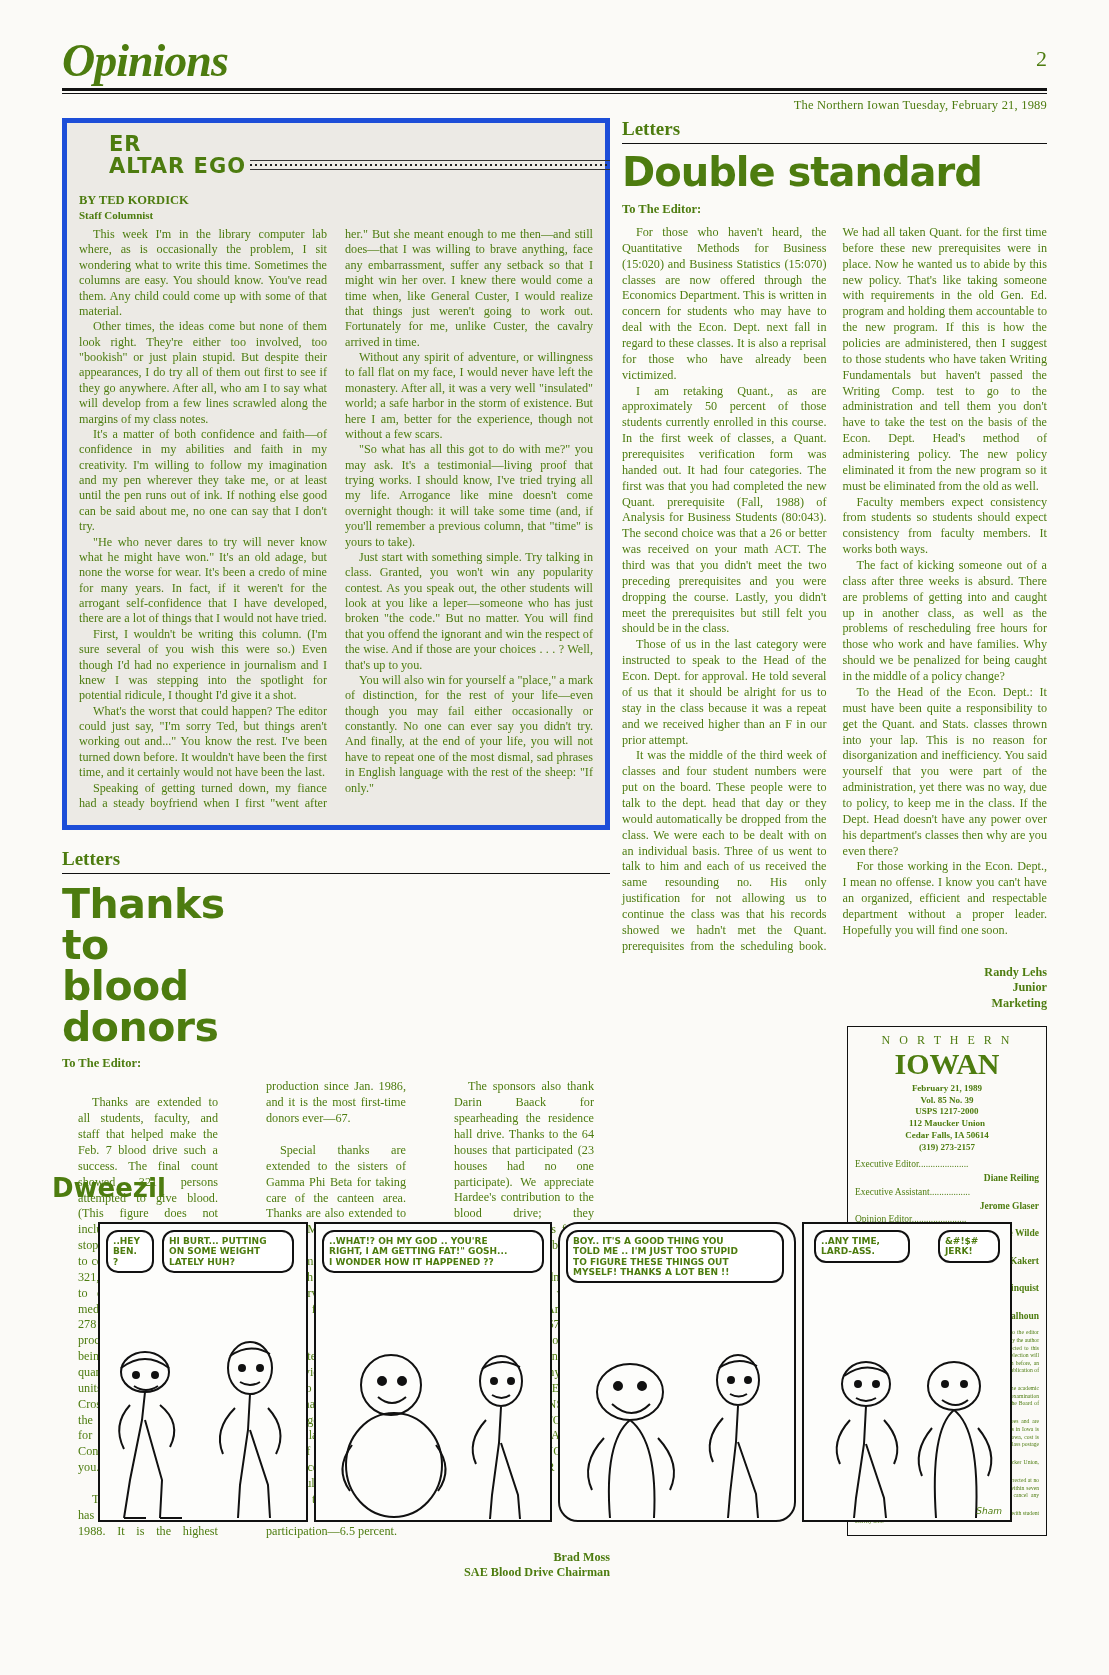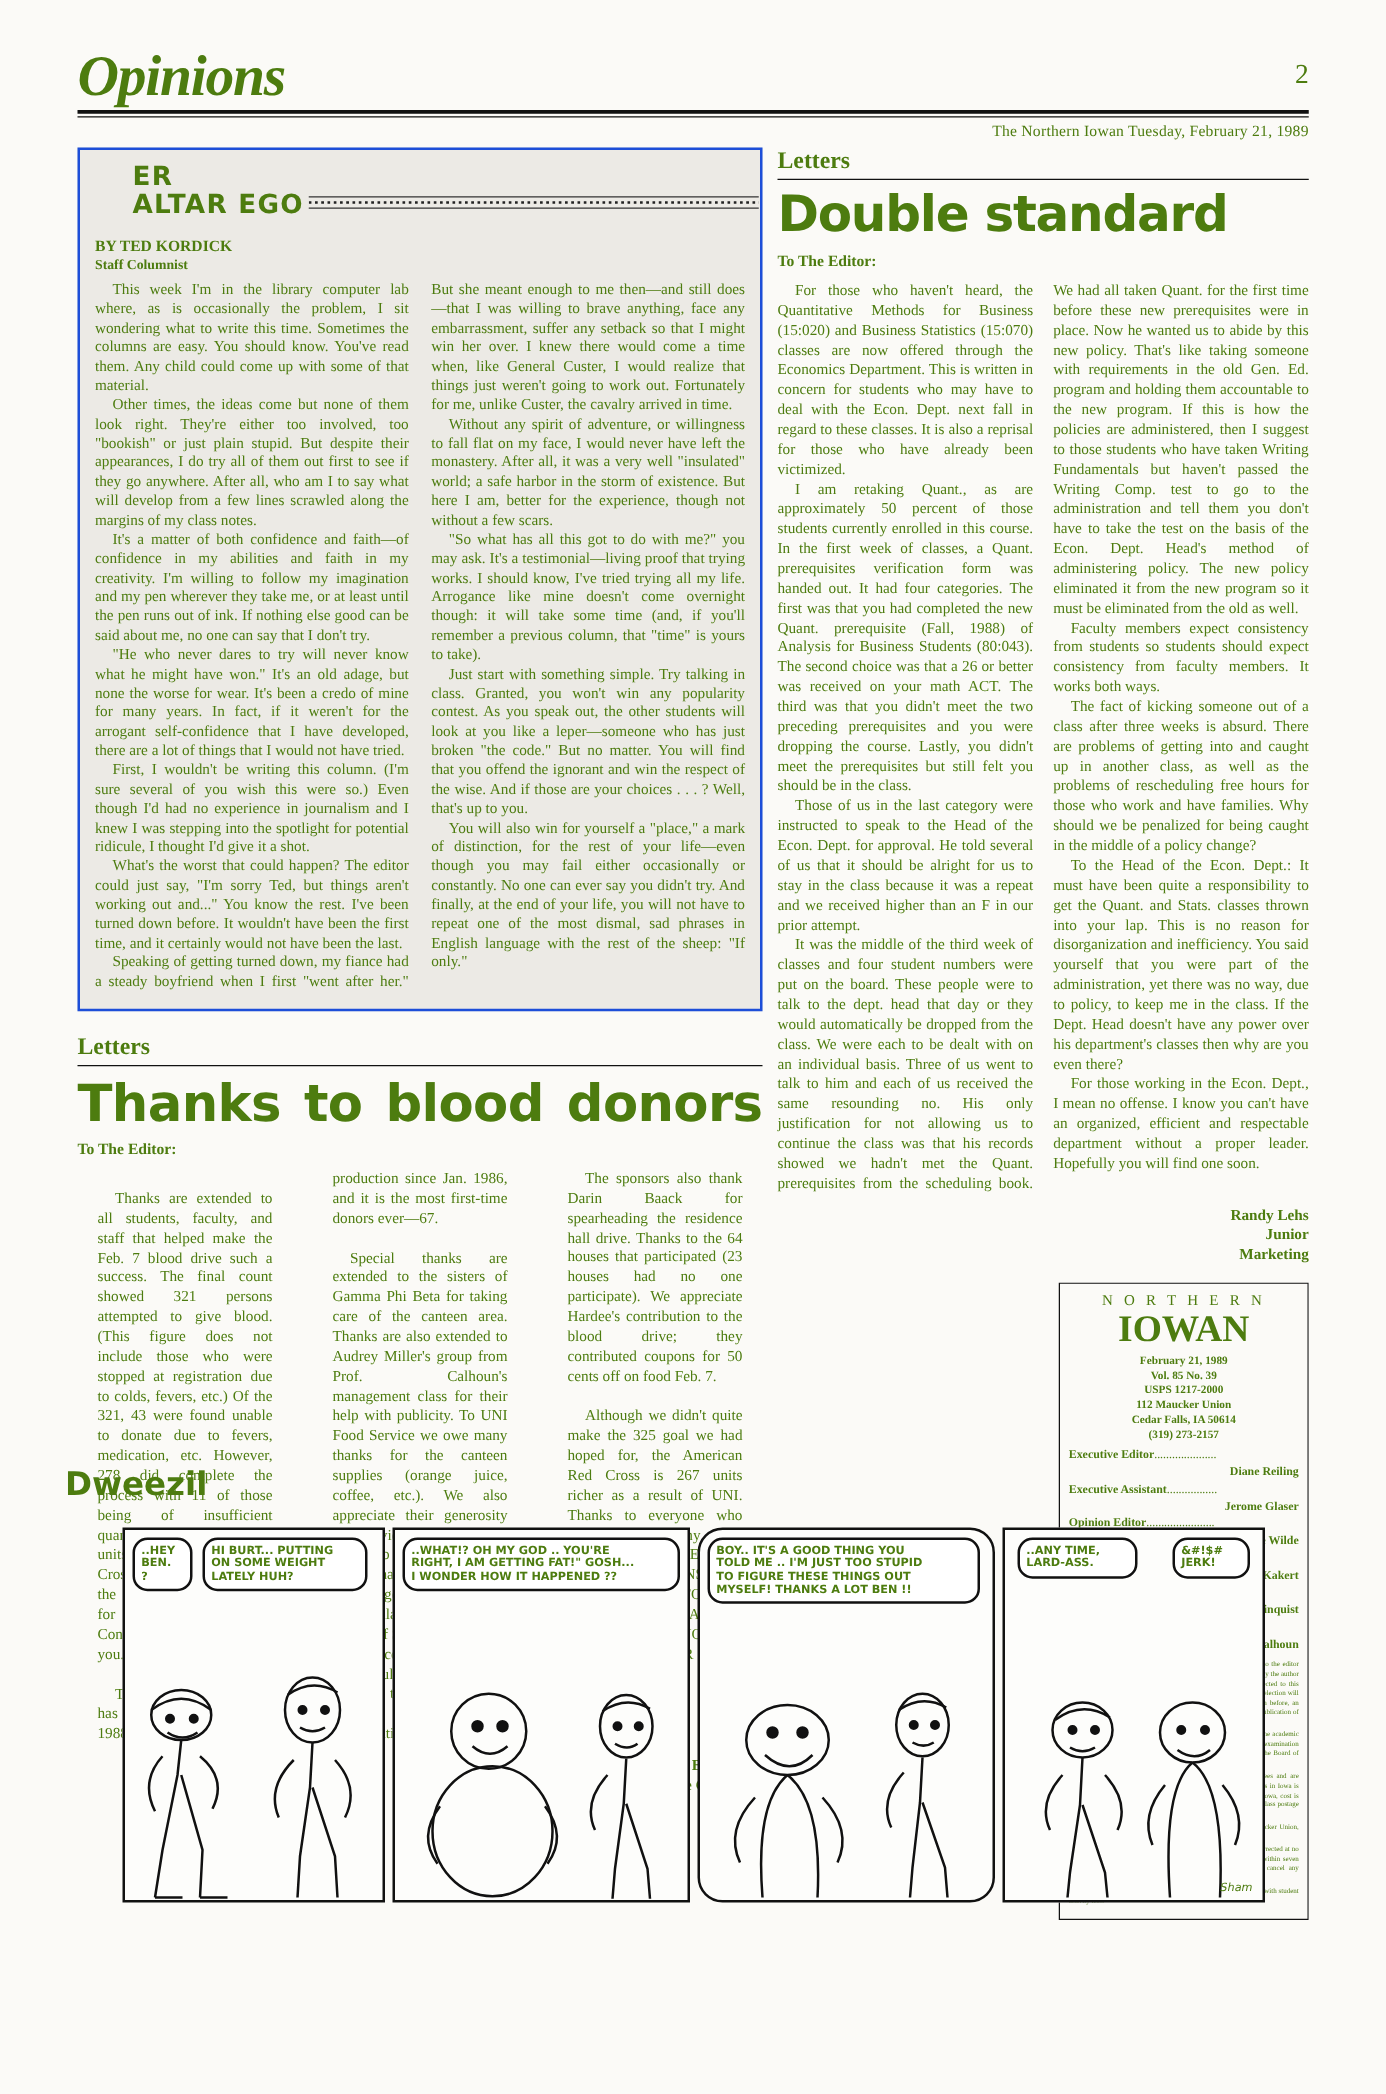--- a/index.html
+++ b/index.html
@@ -60,21 +60,21 @@
     width: 548px;
   }
   .col-right {
     position: absolute;
     left: 622px;
     top: 118px;
     width: 425px;
   }
   
   .opinion-box {
-    border: 2px solid #1d4ed8;
+    border: 5px solid #1d4ed8;
     background: #eceae5;
     padding: 10px 12px 14px 12px;
     box-sizing: border-box;
   }
   .col-logo {
     font-family: "DejaVu Sans", sans-serif;
     font-weight: bold;
     font-size: 21px;
     letter-spacing: 1px;
     line-height: 1.05;
@@ -132,20 +132,21 @@
   .rule-thin { border-top: 1px solid #111; margin-top: 3px; }
   .headline-huge {
     font-family: "DejaVu Sans", sans-serif;
     font-weight: bold;
     font-size: 41px;
     letter-spacing: -.5px;
     margin: 10px 0 8px 0;
     line-height: 1;
     display: flex;
     justify-content: space-between;
+    flex-direction: column;
   }
   .to-editor {
     font-weight: bold;
     font-size: 12.5px;
     margin-bottom: 8px;
   }
   .threecol {
     column-count: 3;
     column-gap: 16px;
     text-align: justify;
@@ -213,21 +214,21 @@
     font-size: 9px;
     line-height: 1.3;
     margin-bottom: 5px;
   }
   .sb-info b { font-weight: bold; }
   .sb-staff-row {
     font-size: 9.5px;
     line-height: 1.45;
     display: block;
   }
-  .sb-role { font-weight: bold; }
+  .sb-role { font-weight: normal; }
   .sb-name { display: block; text-align: right; font-weight: bold; }
   .sb-dots { letter-spacing: 0px; }
   .sb-fine {
     font-size: 5.6px;
     line-height: 1.35;
     text-align: justify;
     margin-top: 6px;
   }
   .sb-fine p { margin: 0 0 3px 0; }
   

